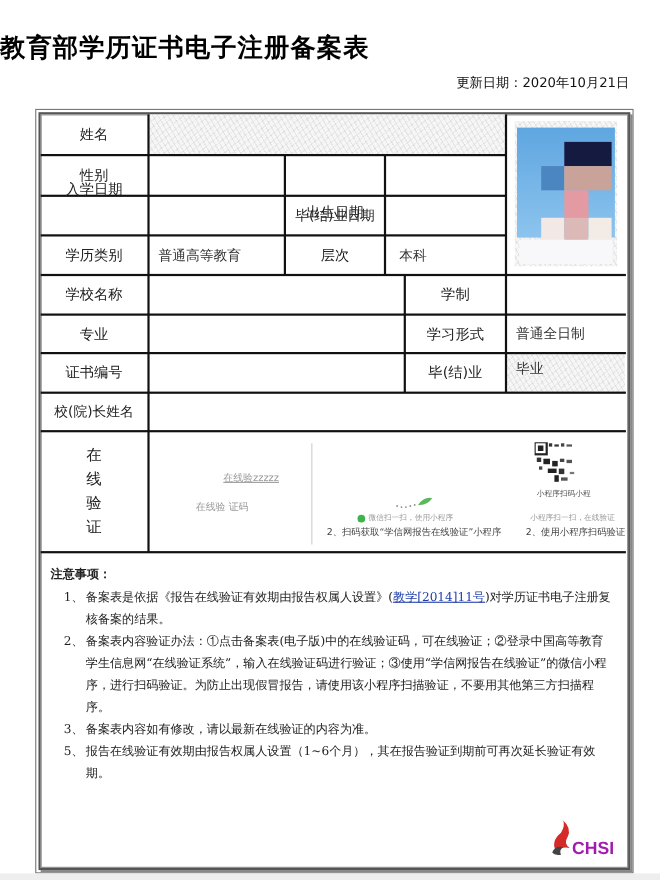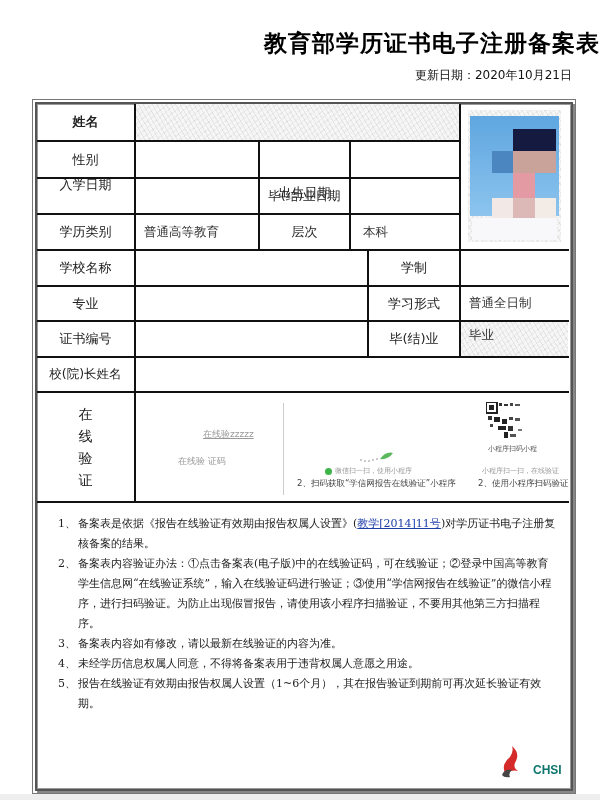--- a/index.html
+++ b/index.html
@@ -1,21 +1,21 @@
 <!DOCTYPE html>
 <html><head>
 <meta charset="utf-8">
 <style>
   html, body { margin: 0; padding: 0; }
   body {
     width: 600px; height: 800px; background: #ffffff; position: relative; overflow: hidden;
     font-family: "DejaVu Sans", "Liberation Sans", sans-serif; color: #111;
   }
   .title {
-    position: absolute; left: 0; top: 28px; width: 600px; text-align: right;
+    position: absolute; left: 0; top: 28px; width: 600px; text-align: left;
     font-size: 23px; font-weight: bold; letter-spacing: 1px; color: #000;
   }
   .update {
     position: absolute; right: 28px; top: 67px; font-size: 12px; color: #111;
   }
   .frame {
     position: absolute; left: 35px; top: 102px; width: 534px; height: 685px;
     border: 2px solid #555; box-shadow: 0 0 0 1px #999 inset, 2px 2px 0 #888;
     outline: 1px solid #777; outline-offset: 2px; background: #fff;
   }
@@ -83,28 +83,28 @@
 <div class="ln h" style="left:37px;top:356px;width:532px;"></div>
 <div class="ln h" style="left:37px;top:391px;width:532px;"></div>
 <div class="ln h" style="left:37px;top:501px;width:532px;"></div>
 
 <div class="ln v" style="left:134px;top:104px;height:398px;"></div>
 <div class="ln v" style="left:258px;top:141px;height:109px;"></div>
 <div class="ln v" style="left:349px;top:141px;height:109px;"></div>
 <div class="ln v" style="left:459px;top:104px;height:253px;"></div>
 <div class="ln v" style="left:367px;top:250px;height:107px;"></div>
 
-<div class="cell" style="left:37px;top:104px;width:97px;height:36px;font-weight:bold;">姓名</div>
+<div class="cell" style="left:37px;top:104px;width:97px;height:36px;">姓名</div>
 
 <div class="cell" style="left:37px;top:142px;width:97px;height:35px;">性别</div>
 <div class="cell val" style="left:136px;top:142px;width:114px;height:35px;"></div>
 <div class="cell" style="left:260px;top:142px;width:89px;height:51px;margin-top:25px;">出生日期</div>
 <div class="cell val" style="left:351px;top:142px;width:100px;height:35px;"></div>
 
-<div class="cell" style="left:37px;top:174px;width:97px;height:22px;">入学日期</div>
+<div class="cell" style="left:37px;top:161px;width:97px;height:22px;">入学日期</div>
 <div class="cell val" style="left:136px;top:179px;width:114px;height:34px;"></div>
 <div class="cell" style="left:260px;top:179px;width:89px;height:34px;font-size:12.5px;">毕(结)业日期</div>
 <div class="cell val" style="left:351px;top:179px;width:100px;height:34px;"></div>
 
 <div class="cell" style="left:37px;top:215px;width:97px;height:34px;">学历类别</div>
 <div class="cell val" style="left:136px;top:215px;width:114px;height:34px;">普通高等教育</div>
 <div class="cell" style="left:260px;top:215px;width:89px;height:34px;">层次</div>
 <div class="cell val" style="left:351px;top:215px;width:100px;height:34px;padding-left:12px;">本科</div>
 
 <div class="cell" style="left:37px;top:251px;width:97px;height:34px;">学校名称</div>
@@ -168,38 +168,36 @@
     <rect x="18" y="30" width="4" height="6" fill="#222"></rect>
       <rect x="24" y="32" width="6" height="3" fill="#555"></rect>
       <rect x="32" y="27" width="4" height="2" fill="#777"></rect>
   </svg>
 </div>
 <div class="small-grey" style="left:488px;top:444px;font-size:7px;color:#555;">小程序扫码小程</div>
 <div class="small-grey" style="left:482px;top:466px;font-size:7px;color:#9a9a9a;">小程序扫一扫，在线验证</div>
 <div class="small-grey" style="left:478px;top:478px;font-size:8.5px;color:#444;">2、使用小程序扫码验证</div>
 
 <div class="notes">
+  <div class="notes-title">注意事项：</div>
   <div class="note">
     <span class="num">1、</span><span>备案表是依据《报告在线验证有效期由报告权属人设置》(</span><span class="link">教学[2014]11号</span><span>)对学历证书电子注册复核备案的结果。</span>
   </div>
   <div class="note">
     <span class="num">2、</span><span>备案表内容验证办法：①点击备案表(电子版)中的在线验证码，可在线验证；②登录中国高等教育学生信息网“在线验证系统”，输入在线验证码进行验证；③使用“学信网报告在线验证”的微信小程序，进行扫码验证。为防止出现假冒报告，请使用该小程序扫描验证，不要用其他第三方扫描程序。</span>
   </div>
   <div class="note">
     <span class="num">3、</span><span>备案表内容如有修改，请以最新在线验证的内容为准。</span>
-  </div>
-  <div class="note">
-    <span class="num">4、</span><span>未经学历信息权属人同意，不得将备案表用于违背权属人意愿之用途。</span>
   </div>
   <div class="note">
     <span class="num">5、</span><span>报告在线验证有效期由报告权属人设置（1~6个月），其在报告验证到期前可再次延长验证有效期。</span>
   </div>
 </div>
 
 <div class="logo">
   <svg width="60" height="36" viewBox="0 0 60 36">
     <path d="M8 30 Q2 20 12 12 Q16 6 14 1 Q22 8 18 16 Q14 22 20 26 Q12 24 8 30 Z" fill="#d42a2a"></path>
     <path d="M4 30 Q6 24 14 25 Q10 28 12 32 Q6 33 4 30 Z" fill="#444"></path>
   </svg>
-  <span style="position:absolute;left:22px;top:18px;font-size:12px;font-weight:bold;color:#0f766e;font-family:'Liberation Sans',sans-serif;margin-left:13px;">CHSI</span>
+  <span style="position:absolute;left:22px;top:18px;font-size:16px;font-weight:bold;color:#a21caf;font-family:'Liberation Sans',sans-serif;">CHSI</span>
 </div>
 
 <div class="bottom-strip"></div>
 
 </body></html>

